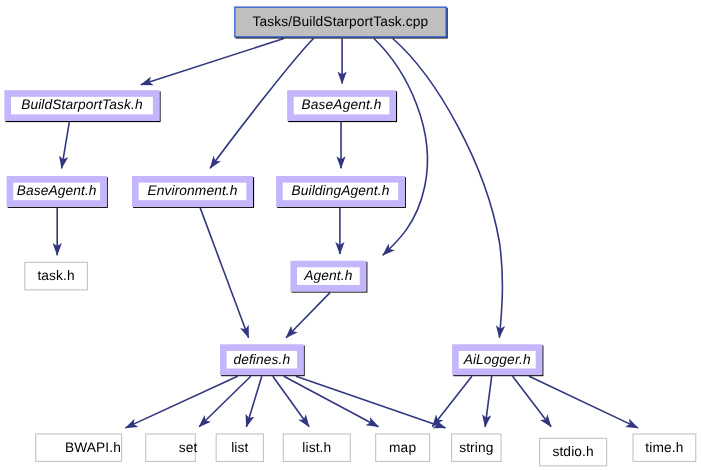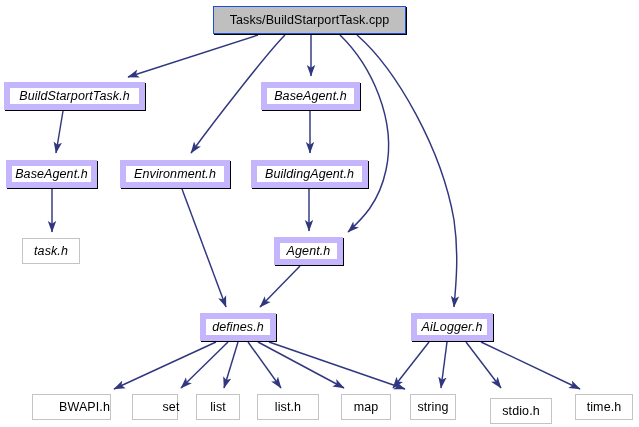--- a/index.html
+++ b/index.html
@@ -124,25 +124,25 @@
   </div>
 
   <div class="gnode linked" style="left:120px; top:160px; width:110px; height:28px;">
     <span>Environment.h</span>
   </div>
 
   <div class="gnode linked" style="left:251px; top:160px; width:117px; height:28px;">
     <span>BuildingAgent.h</span>
   </div>
 
-  <div class="gnode external" style="left:22px; top:238px; width:58px; height:26px;font-style:italic;">
+  <div class="gnode external" style="left:22px; top:238px; width:58px; height:26px;">
     <span>task.h</span>
   </div>
 
-  <div class="gnode linked" style="left:274px; top:237px; width:69px; height:28px;">
+  <div class="gnode linked" style="left:264px; top:237px; width:69px; height:28px;">
     <span>Agent.h</span>
   </div>
 
   <div class="gnode linked" style="left:200px; top:313px; width:76px; height:28px;">
     <span>defines.h</span>
   </div>
 
   <div class="gnode linked" style="left:411px; top:313px; width:82px; height:28px;">
     <span>AiLogger.h</span>
   </div>

